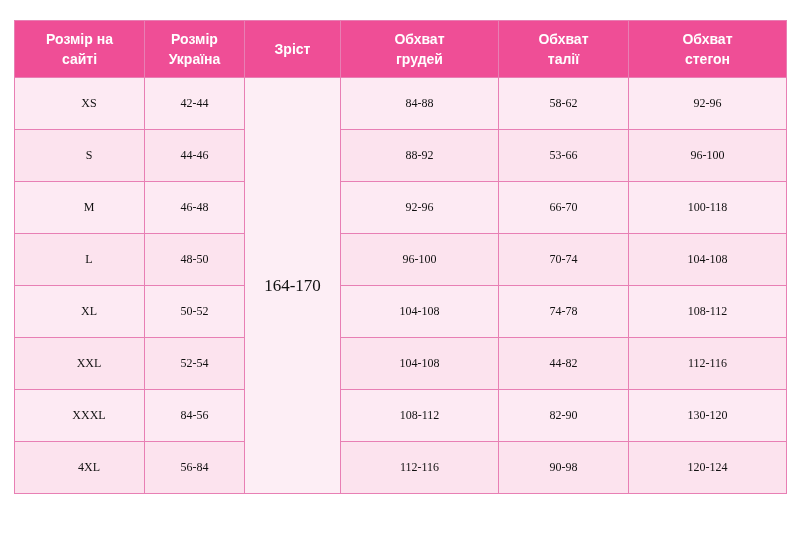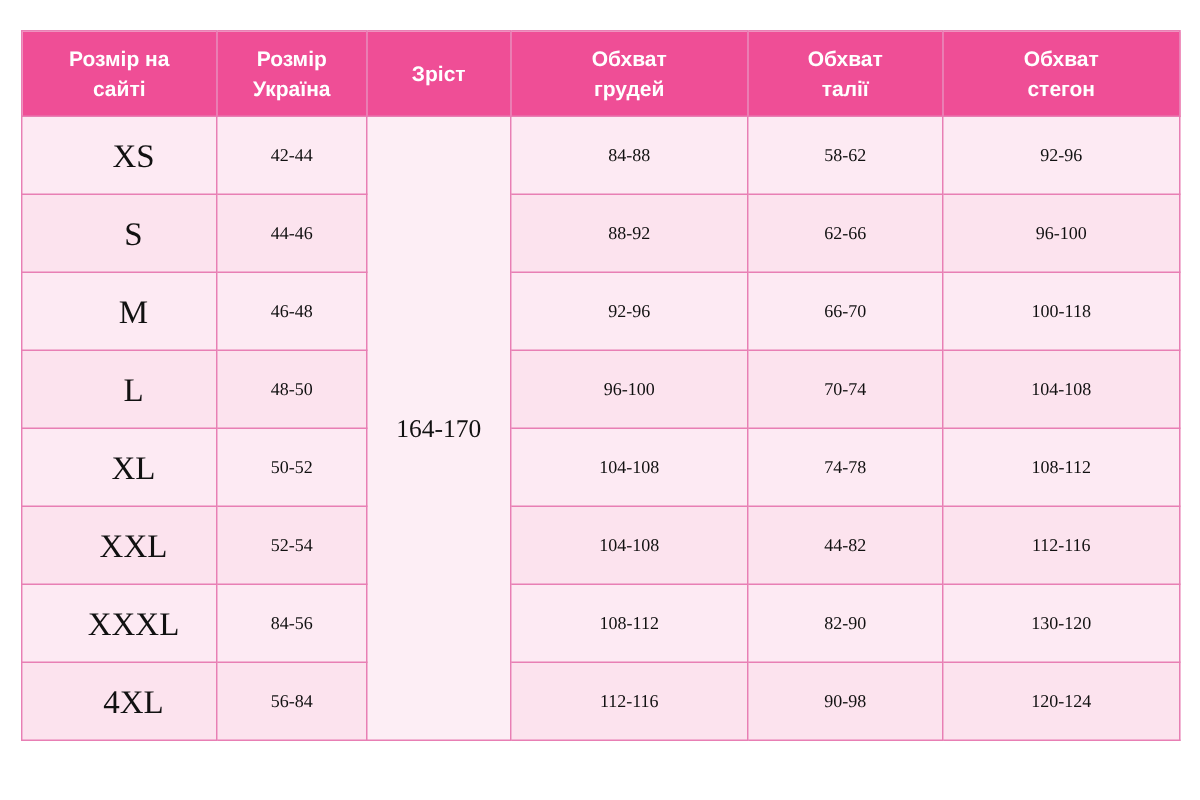--- a/index.html
+++ b/index.html
@@ -63,21 +63,21 @@
     background: #fdeaf3;
     color: #111111;
     font-family: "Liberation Serif", serif;
     font-size: 12px;
     height: 51px;
   }
   tbody tr:nth-child(even) td {
     background: #fce3ee;
   }
   tbody td.col-size {
-    font-size: 22px;
+    font-size: 12px;
     padding-left: 19px;
   }
   td.height-cell {
     background: #fdeef5 !important;
     font-size: 17px;
   }
 </style>
 </head>
 <body>
 
@@ -125,21 +125,21 @@
           <td>42-44</td>
           <td class="height-cell" rowspan="8">164-170</td>
           <td>84-88</td>
           <td>58-62</td>
           <td>92-96</td>
         </tr>
         <tr>
           <td class="col-size">S</td>
           <td>44-46</td>
           <td>88-92</td>
-          <td>62-66</td>
+          <td>53-66</td>
           <td>96-100</td>
         </tr>
         <tr>
           <td class="col-size">M</td>
           <td>46-48</td>
           <td>92-96</td>
           <td>66-70</td>
           <td>100-118</td>
         </tr>
         <tr>

